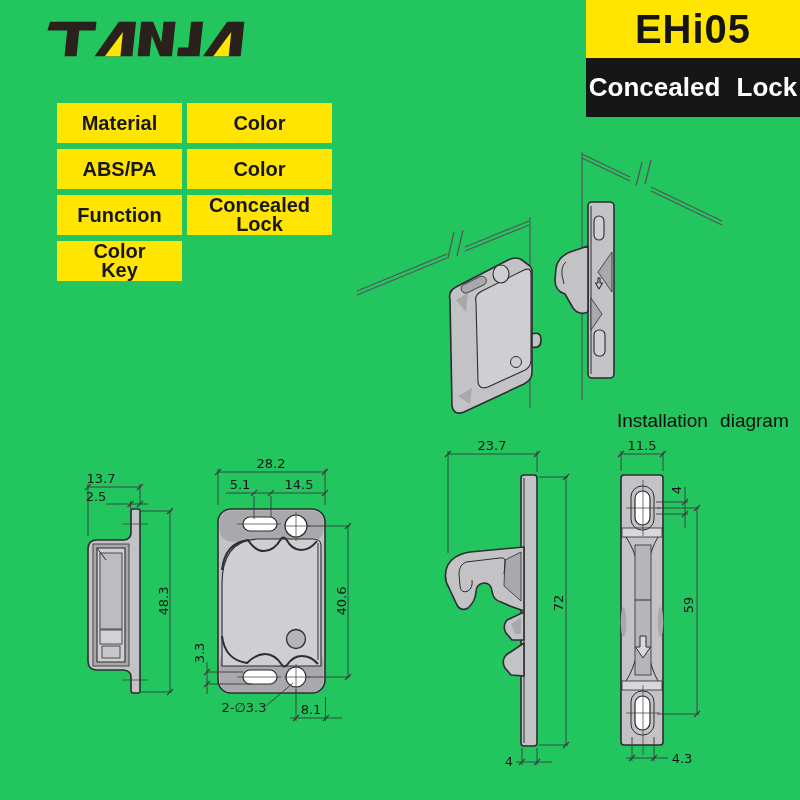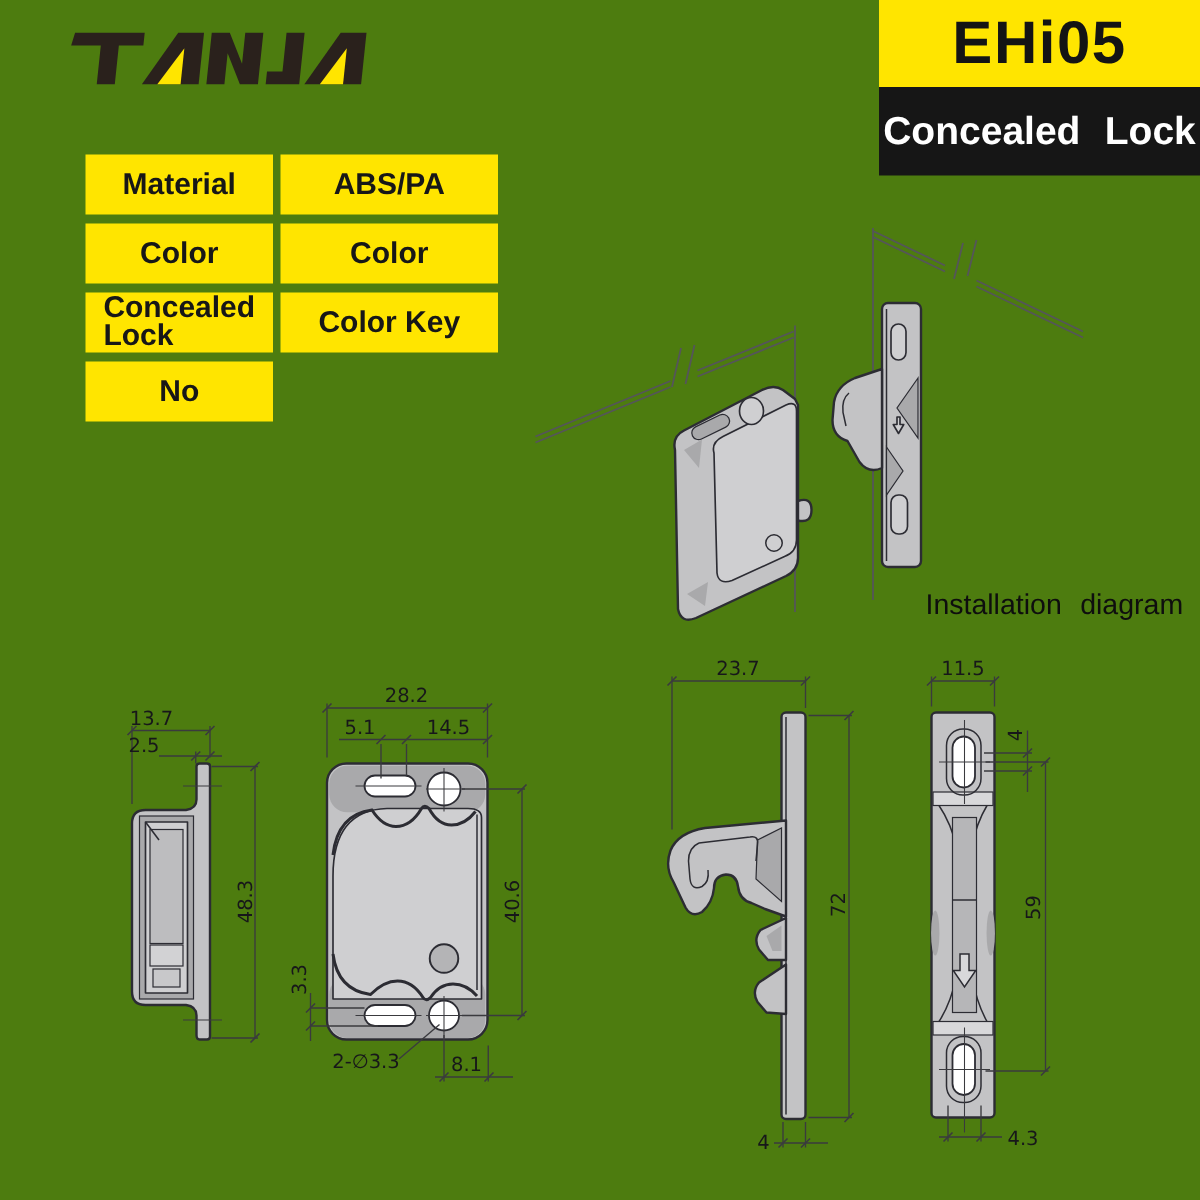--- a/index.html
+++ b/index.html
@@ -2,31 +2,31 @@
 <html style="--yellow: #ffe500; --ink: #161616; --logo: #2a211c; --part-base: #c3c3c5; --line: #2c2c33;"><head>
 <meta charset="utf-8">
 <style>
   :root{
     --yellow:#ffe500; --ink:#161616; --logo:#2a211c;
     --part-base:#c3c3c5; --part-light:#cfcfd1; --part-dark:#a9a9ab;
     --line:#2c2c33; --dim:#3a3a3e; --pline:#55555a; --hole:#ffffff;
   }
   *{margin:0;padding:0;box-sizing:border-box}
   body{background:#fff;font-family:"Liberation Sans",sans-serif}
-  #page{position:relative;width:800px;height:800px;background:#4d7c0f;overflow:hidden}
+  #page{position:relative;width:800px;height:800px;background:#22c55e;overflow:hidden}
   .logo{position:absolute;left:42px;top:16px;width:196px;height:46px}
   .model-box{position:absolute;left:586px;top:0;width:214px;height:58px;background:var(--yellow);
     display:flex;align-items:center;justify-content:center;font-size:40px;font-weight:800;color:#141414;letter-spacing:1px}
   .type-box{position:absolute;left:586px;top:58px;width:214px;height:59px;background:var(--ink);
     display:flex;align-items:center;justify-content:center;font-size:26px;font-weight:700;color:#fff;word-spacing:9px}
   .spec-table{position:absolute;left:57px;top:103px;display:grid;grid-template-columns:125px 145px;
     grid-auto-rows:40px;column-gap:5px;row-gap:6px}
   .cell{background:var(--yellow);color:#171717;font-weight:700;font-size:20px;line-height:19px;
-    display:flex;align-items:center;justify-content:center;text-align:left;padding:0 20px}
-  .caption{position:absolute;left:617px;top:393px;font-size:19px;color:#0e0e0e;word-spacing:7px;white-space:nowrap}
+    display:flex;align-items:center;justify-content:center;text-align:center;padding:0 20px}
+  .caption{position:absolute;left:617px;top:410px;font-size:19px;color:#0e0e0e;word-spacing:7px;white-space:nowrap}
   svg{position:absolute;overflow:visible}
   .outline{fill:var(--part-base);stroke:var(--line);stroke-width:1.6;stroke-linejoin:round}
   .face{fill:var(--part-light);stroke:var(--line);stroke-width:1.1;stroke-linejoin:round}
   .dark{fill:var(--part-dark);stroke:var(--line);stroke-width:.8}
   .darknb{fill:var(--part-dark);stroke:none}
   .hole{fill:var(--hole);stroke:var(--line);stroke-width:1.2}
   .inner{fill:none;stroke:var(--line);stroke-width:1}
   .scallop{fill:none;stroke:var(--line);stroke-width:2}
   .dim{fill:none;stroke:var(--dim);stroke-width:.9}
   .cl{fill:none;stroke:var(--dim);stroke-width:.7}
@@ -53,26 +53,26 @@
         <path fill="var(--yellow)" d="M196,46 L214,18 L214,46 Z"></path>
       </g>
     </g>
   </svg>
 
   <div class="model-box">EHi05</div>
   <div class="type-box">Concealed Lock</div>
 
   <div class="spec-table">
     <div class="cell">Material</div>
+    <div class="cell">Color</div>
     <div class="cell">ABS/PA</div>
     <div class="cell">Color</div>
-    <div class="cell">Color</div>
+    <div class="cell">Function</div>
     <div class="cell">Concealed Lock</div>
     <div class="cell">Color Key</div>
-    <div class="cell">No</div>
   </div>
 
   <svg style="left:350px;top:130px" width="450" height="300" viewBox="350 130 450 300">
     <g>
       <path class="pline" d="M357,291 L447,254 M357,295 L447,258 M465,247 L529,221 M465,251 L529,225"></path>
       <path class="pline" d="M448,258 L454,232 M457,256 L463,230"></path>
       <line class="pline" x1="530" y1="217" x2="530" y2="408"></line>
     </g>
     <g>
       <path class="outline" d="M450,300 Q448,291 456,287 L508,260 Q516,256 522,260 L530,266 L532,270 L532,372 Q532,380 524,384 L464,412 Q454,416 452,406 Z"></path>

